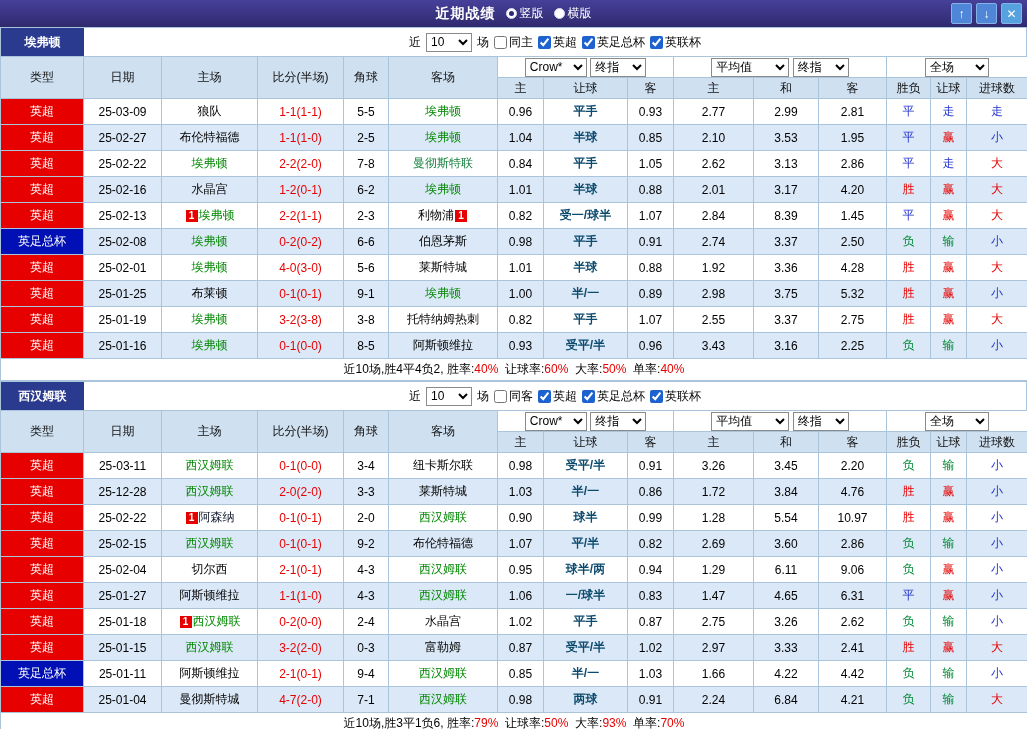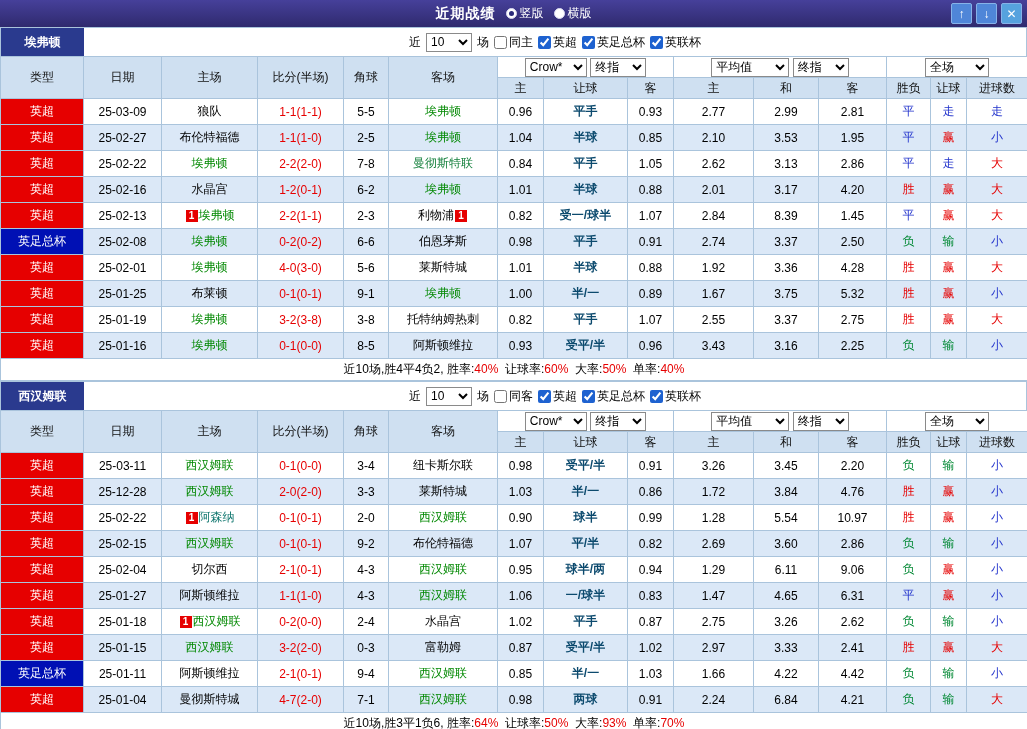--- a/index.html
+++ b/index.html
@@ -251,21 +251,21 @@
           <tr>
             <td class="league" style="background:#e60000">英超</td>
             <td>25-01-25</td>
             <td><span style="color:#000">布莱顿</span></td>
             <td class="score">0-1(0-1)</td>
             <td>9-1</td>
             <td><span style="color:#008800">埃弗顿</span></td>
             <td>1.00</td>
             <td class="handicap">半/一</td>
             <td>0.89</td>
-            <td>1.67</td>
+            <td>2.98</td>
             <td>3.75</td>
             <td>5.32</td>
             <td style="color:#e60000">胜</td>
             <td style="color:#e60000">赢</td>
             <td style="color:#2233cc">小</td>
           </tr>
           <tr>
             <td class="league" style="background:#e60000">英超</td>
             <td>25-01-19</td>
             <td><span style="color:#008800">埃弗顿</span></td>
@@ -405,21 +405,21 @@
             <td>1.72</td>
             <td>3.84</td>
             <td>4.76</td>
             <td style="color:#e60000">胜</td>
             <td style="color:#e60000">赢</td>
             <td style="color:#2233cc">小</td>
           </tr>
           <tr>
             <td class="league" style="background:#e60000">英超</td>
             <td>25-02-22</td>
-            <td><span class="rc">1</span><span style="color:#0f766e">阿森纳</span></td>
+            <td><span class="rc">1</span><span style="color:#0f172a">阿森纳</span></td>
             <td class="score">0-1(0-1)</td>
             <td>2-0</td>
             <td><span style="color:#008800">西汉姆联</span></td>
             <td>0.90</td>
             <td class="handicap">球半</td>
             <td>0.99</td>
             <td>1.28</td>
             <td>5.54</td>
             <td>10.97</td>
             <td style="color:#e60000">胜</td>
@@ -541,18 +541,18 @@
             <td>2.24</td>
             <td>6.84</td>
             <td>4.21</td>
             <td style="color:#008833">负</td>
             <td style="color:#008833">输</td>
             <td style="color:#e60000">大</td>
           </tr>
         </tbody>
         <tfoot>
           <tr>
-            <td colspan="15"><span>近10场,胜3平1负6, </span><span>胜率:<span class="pct">64%</span></span>&nbsp; <span>让球率:<span class="pct">50%</span></span>&nbsp; <span>大率:<span class="pct">93%</span></span>&nbsp; <span>单率:<span class="pct">70%</span></span></td>
+            <td colspan="15"><span>近10场,胜3平1负6, </span><span>胜率:<span class="pct">79%</span></span>&nbsp; <span>让球率:<span class="pct">50%</span></span>&nbsp; <span>大率:<span class="pct">93%</span></span>&nbsp; <span>单率:<span class="pct">70%</span></span></td>
           </tr>
         </tfoot>
       </table>
     </div>
   </div>
 
 </body></html>

